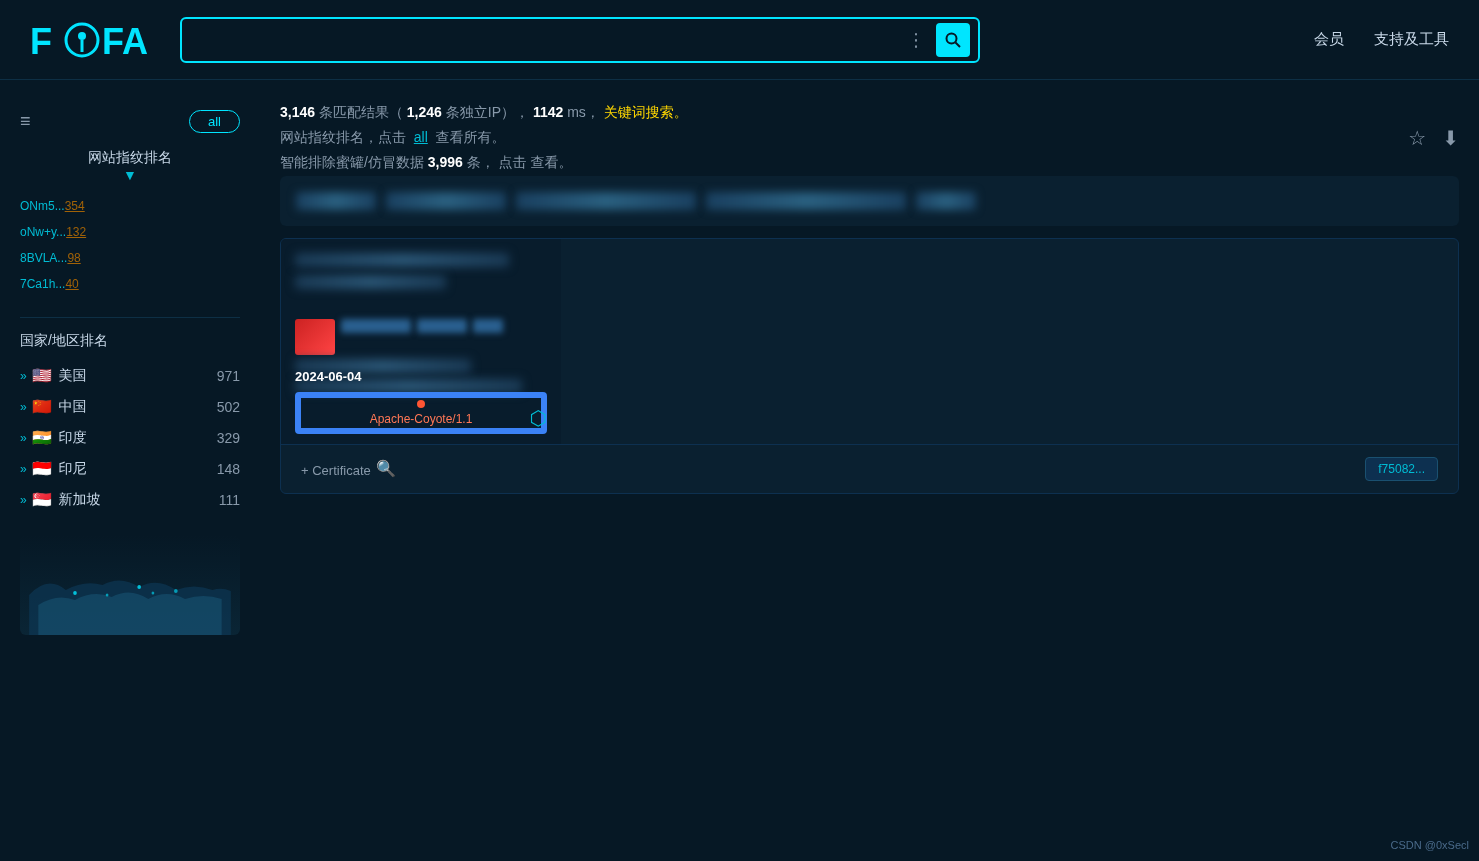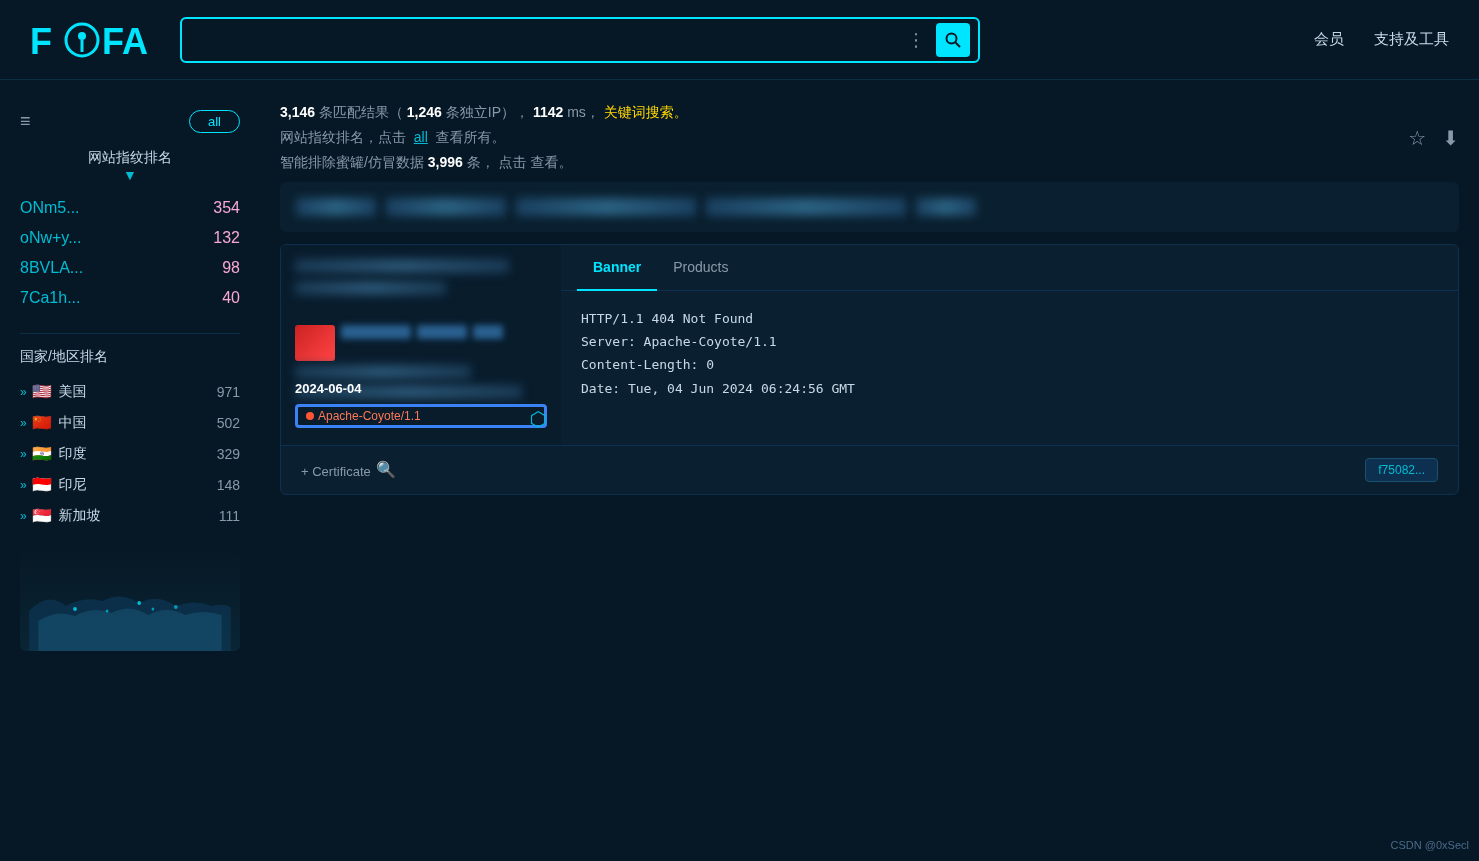--- a/index.html
+++ b/index.html
@@ -145,29 +145,30 @@
       font-size: 14px;
     }
 
     .sidebar-list {
       list-style: none;
       margin-bottom: 20px;
     }
 
     .sidebar-list-item {
       display: flex;
-      justify-content: space-between;
+      justify-content: flex-start;
       padding: 6px 0;
       cursor: pointer;
       color: #00bcd4;
-      font-size: 16px;
+      font-size: 12px;
     }
 
     .sidebar-list-item .count {
-      color: #f9a8d4;
+      color: #a16207;
+      text-decoration: underline;
     }
 
     .section-divider {
       border: none;
       border-top: 1px solid #0d2f45;
       margin: 10px 0 14px;
     }
 
     .country-section-title {
       color: #c8d8e8;
@@ -206,21 +207,20 @@
     
     .results-area {
       flex: 1;
       padding: 0 20px;
     }
 
     .results-header {
       display: flex;
       align-items: center;
       justify-content: space-between;
-      margin-bottom: 6px;
     }
 
     .results-stats {
       font-size: 14px;
       color: #8899aa;
       line-height: 1.8;
     }
 
     .results-stats .highlight {
       color: #fff;
@@ -288,21 +288,21 @@
 
     .result-screenshot {
       width: 280px;
       flex-shrink: 0;
       background: #081c2c;
       min-height: 200px;
       position: relative;
       overflow: hidden;
       display: flex;
       flex-direction: column;
-      justify-content: center;
+      justify-content: space-between;
       padding: 10px 14px;
     }
 
     .screenshot-blurred-area {
       position: absolute;
       top: 0; left: 0; right: 0;
       height: 160px;
       display: flex;
       flex-direction: column;
       gap: 8px;
@@ -348,28 +348,29 @@
       margin-bottom: 8px;
       position: relative;
       z-index: 2;
     }
 
     .result-tag {
       display: inline-flex;
       align-items: center;
       gap: 4px;
       background: transparent;
-      border: 3px solid #3b82f6;
+      border: 6px solid #3b82f6;
       border-radius: 4px;
       padding: 2px 8px;
       font-size: 12px;
       color: #ff7755;
       cursor: pointer;
       position: relative;
       z-index: 2;
+      flex-direction: column;
     }
 
     .result-tag .dot {
       width: 8px;
       height: 8px;
       background: #ff5533;
       border-radius: 50%;
     }
 
     .result-icon-area {
@@ -661,32 +662,20 @@
           <div class="result-date" style="margin-top:120px;">2024-06-04</div>
           <div class="result-tag">
             <span class="dot"></span>
             <span>Apache-Coyote/1.1</span>
           </div>
           <div class="result-icon-area">
             <span class="cube-icon">⬡</span>
           </div>
         </div>
 
-        <div class="result-detail-panel">
-          <div class="detail-tabs">
-            <div class="detail-tab active">Banner</div>
-            <div class="detail-tab">Products</div>
-          </div>
-          <div class="detail-content">
-            <div class="banner-line">HTTP/1.1 404 Not Found</div>
-            <div class="banner-line">Server: Apache-Coyote/1.1</div>
-            <div class="banner-line">Content-Length: 0</div>
-            <div class="banner-line">Date: Tue, 04 Jun 2024 06:24:56 GMT</div>
-          </div>
-        </div>
       </div>
 
       <div class="result-footer">
         <button class="cert-btn">
           <span>+ Certificate</span>
           <span class="cert-icon">🔍</span>
         </button>
         <button class="fingerprint-badge">f75082...</button>
       </div>
     </div>

